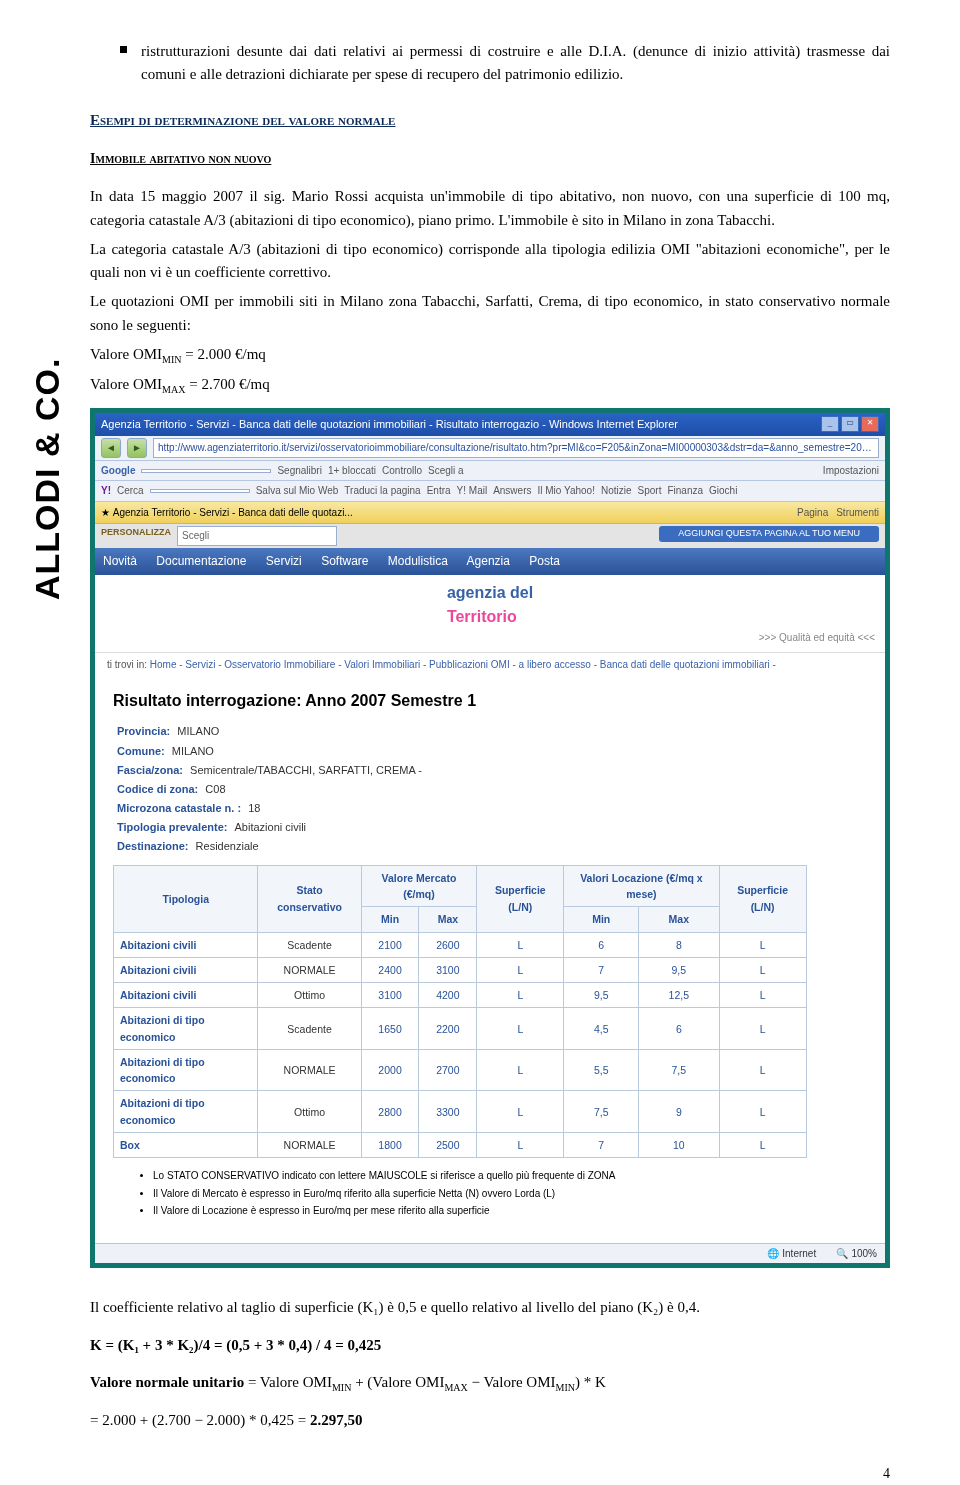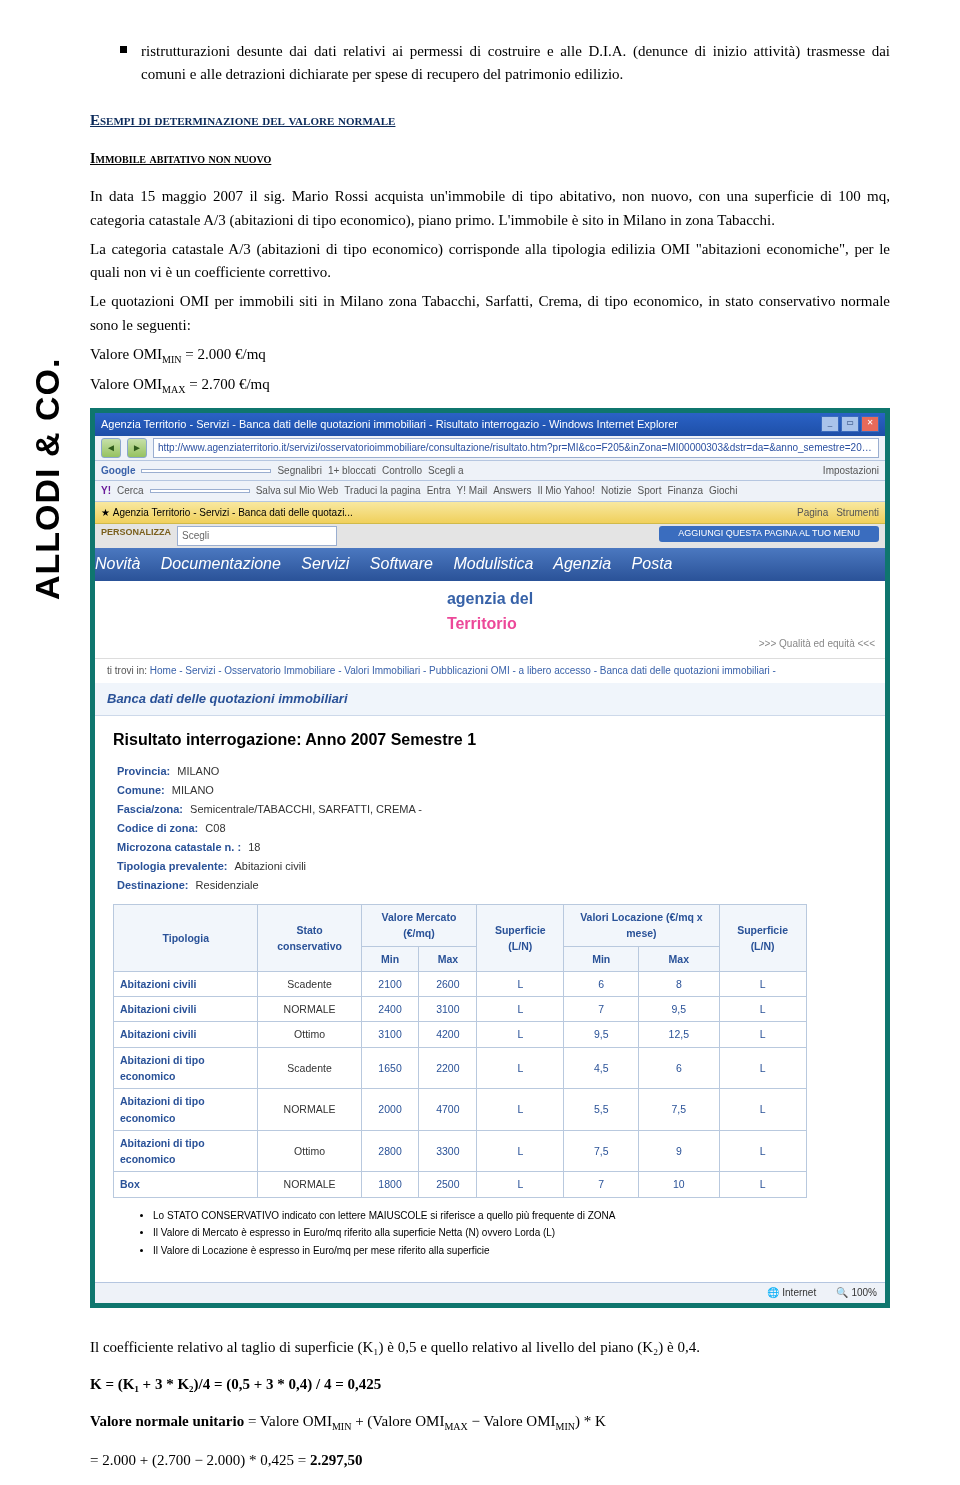--- a/index.html
+++ b/index.html
@@ -74,21 +74,21 @@
     padding: 2px 6px;
     font-size: 10px;
     color: #333;
     border-bottom: 1px solid #b5c6e0;
     display:flex; align-items:center; gap:6px;
   }
   .addrbox { background:#fff; border:1px solid #9aaed0; padding:1px 4px; flex:1; color:#2a4fa0; font-size:10px; overflow:hidden; text-overflow:ellipsis; white-space:nowrap;}
   .favbar { background:linear-gradient(#f8e8a0,#f0d05c); padding:3px 6px; font-size:10px; border-bottom:1px solid #d0ba4a; display:flex; align-items:center;}
   .persbar{background:#e4e4e4;padding:2px 6px;font-size:10px;display:flex;align-items:flex-start;gap:6px;}
   .menucaption{background:#3a6dbf;color:#fff;font-size:9px;padding:1px 19px;border-radius:3px;margin-left:auto;}
-  .navbar { background: linear-gradient(#4b78c0, #2a5298); color:#fff; padding:4px 0; font-size:16px;font-style:italic;}
+  .navbar { background: linear-gradient(#4b78c0, #2a5298); color:#fff; padding:4px 8px; font-size:12px;}
   .navbar span { margin-right:16px;}
   .logo-row { background:#fff; display:flex; align-items:center; padding:6px 10px; border-bottom:1px solid #ddd;flex-direction:column;}
   .logo-row .brand { color:#3762a8; font-weight:bold; font-size:16px;}
   .logo-row .brand2 { color:#ec4899; font-size:16px; font-weight:bold;}
   .logo-row .tag { margin-left:auto; color:#888; font-size:10px;}
   .breadcrumb { background:#fff; padding:5px 12px; color:#555; font-size:10px; line-height:1.4;}
   .breadcrumb a { color:#3a62aa; text-decoration:none;}
   .page-h { background:#f0f5fb; color:#2a5298; font-weight:bold; font-style:italic; padding:6px 12px; border-bottom:1px solid #cdd9ea; font-size:13px;}
   .content-area { background:#fff; padding:8px 18px 14px 18px;}
   .result-title { font-weight:bold; color:#000; margin:4px 0 10px 0; font-size:16px;}
@@ -194,21 +194,20 @@
       <div>
         <div class="brand">agenzia del</div>
         <div class="brand2">Territorio</div>
       </div>
       <div class="tag">&gt;&gt;&gt;  Qualità ed equità  &lt;&lt;&lt;</div>
     </div>
     <div class="breadcrumb">
       <span>ti trovi in:</span>
       <a href="#">Home - Servizi - Osservatorio Immobiliare - Valori Immobiliari - Pubblicazioni OMI - a libero accesso - Banca dati delle quotazioni immobiliari -</a>
     </div>
-    <div class="page-h">Banca dati delle quotazioni immobiliari</div>
     <div class="content-area">
       <div class="result-title">Risultato interrogazione:  Anno 2007  Semestre 1</div>
       <div class="field"><span style="color:#2a5298;font-weight:bold;">Provincia:</span> <span>MILANO</span></div>
       <div class="field"><span style="color:#2a5298;font-weight:bold;">Comune:</span> <span>MILANO</span></div>
       <div class="field"><span style="color:#2a5298;font-weight:bold;">Fascia/zona:</span> <span>Semicentrale/TABACCHI, SARFATTI, CREMA -</span></div>
       <div class="field"><span style="color:#2a5298;font-weight:bold;">Codice di zona:</span> <span>C08</span></div>
       <div class="field"><span style="color:#2a5298;font-weight:bold;">Microzona catastale n. :</span> <span>18</span></div>
       <div class="field"><span style="color:#2a5298;font-weight:bold;">Tipologia prevalente:</span> <span>Abitazioni civili</span></div>
       <div class="field"><span style="color:#2a5298;font-weight:bold;">Destinazione:</span> <span>Residenziale</span></div>
 
@@ -267,21 +266,21 @@
               <td>2200</td>
               <td>L</td>
               <td>4,5</td>
               <td>6</td>
               <td>L</td>
             </tr>
             <tr>
               <td class="tname">Abitazioni di tipo economico</td>
               <td class="stato">NORMALE</td>
               <td>2000</td>
-              <td>4700</td>
+              <td>2700</td>
               <td>L</td>
               <td>5,5</td>
               <td>7,5</td>
               <td>L</td>
             </tr>
             <tr>
               <td class="tname">Abitazioni di tipo economico</td>
               <td class="stato">Ottimo</td>
               <td>2800</td>
               <td>3300</td>

